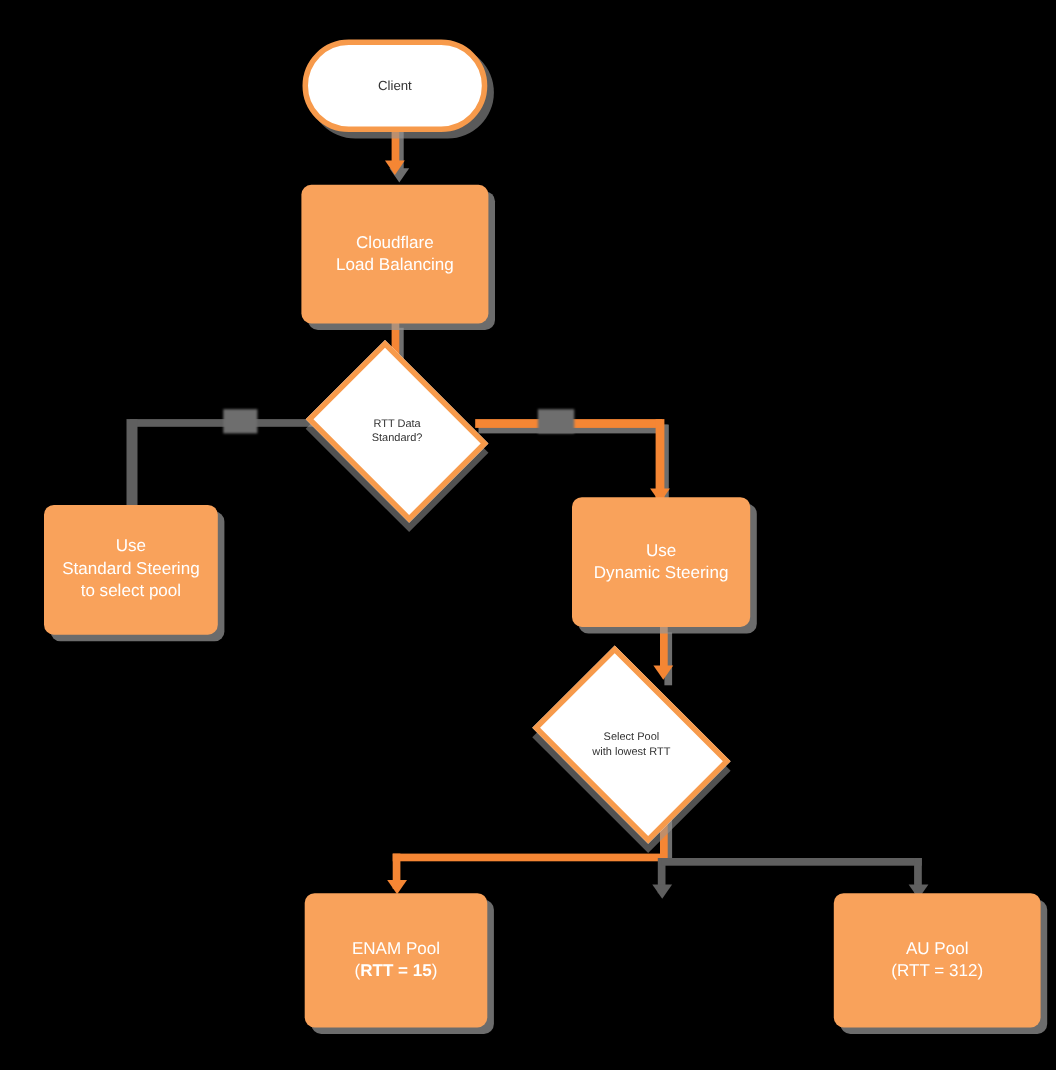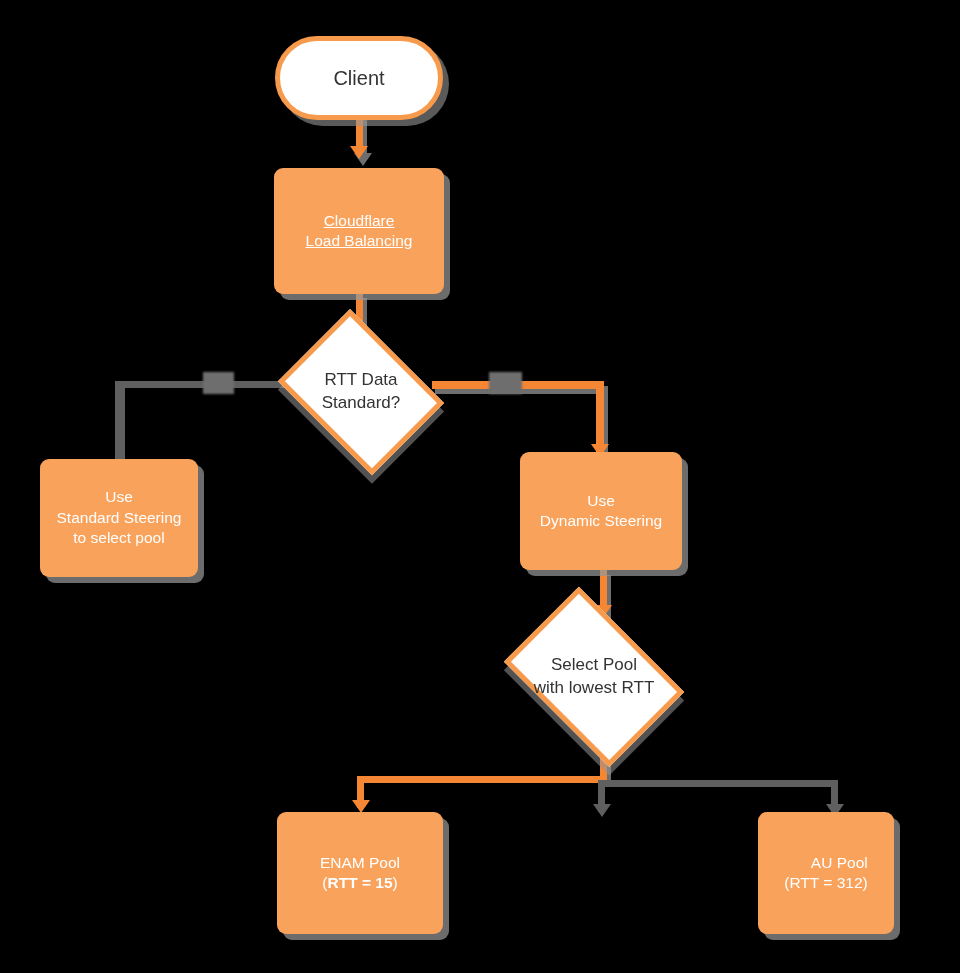--- a/index.html
+++ b/index.html
@@ -36,21 +36,21 @@
     line-height: 1.32;
     box-shadow: 6px 6px 0 0 rgba(150,150,150,0.72);
   }
 
   
   .stadium {
     background: #FFFFFF;
     border: 5px solid #F79A4B;
     border-radius: 999px;
     color: #333333;
-    font-size: 20px;
+    font-size: 12px;
     box-shadow: 6px 6px 0 0 rgba(150,150,150,0.6);
   }
 
   
   .diamond {
     background: transparent;
   }
   .diamond .dia-shape {
     position: absolute;
     left: 50%;
@@ -59,21 +59,21 @@
     height: 74%;
     transform: translate(-50%,-50%) rotate(45deg);
     background: #FFFFFF;
     border: 5px solid #F79A4B;
     box-shadow: 6px 6px 0 0 rgba(150,150,150,0.55);
   }
   .diamond .dia-label {
     position: relative;
     z-index: 2;
     color: #333333;
-    font-size: 17px;
+    font-size: 10px;
     line-height: 1.34;
     white-space: nowrap;
   }
 
   .line2 { display: block; }
   .bold  { font-weight: bold; }
 
   
   .seg {
     position: absolute;
@@ -152,21 +152,21 @@
   <div class="arrow down gray" style="left:593px; top:804px;"></div>
 
   <div class="seg gray" style="left:601px; top:780px; width:237px; height:7px;"></div>
   <div class="seg gray" style="left:831px; top:780px; width:7px; height:32px;"></div>
   <div class="arrow down gray" style="left:826px; top:804px;"></div>
 
   <div class="node stadium" style="left:275px; top:36px; width:168px; height:84px;">
     <span>Client</span>
   </div>
 
-  <div class="node box" style="left:274px; top:168px; width:170px; height:126px;text-decoration:underline;">
+  <div class="node box" style="left:274px; top:168px; width:170px; height:126px;">
     <div>
       <span class="line2">Cloudflare</span>
       <span class="line2">Load Balancing</span>
     </div>
   </div>
 
   <div class="node diamond" style="left:278px; top:330px; width:166px; height:124px;">
     <div class="dia-shape"></div>
     <div class="dia-label">
       <span class="line2">RTT Data</span>
@@ -182,36 +182,36 @@
     </div>
   </div>
 
   <div class="node box" style="left:520px; top:452px; width:162px; height:118px;">
     <div>
       <span class="line2">Use</span>
       <span class="line2">Dynamic Steering</span>
     </div>
   </div>
 
-  <div class="node diamond" style="left:500px; top:612px; width:188px; height:130px;">
+  <div class="node diamond" style="left:480px; top:612px; width:188px; height:130px;">
     <div class="dia-shape"></div>
     <div class="dia-label">
       <span class="line2">Select Pool</span>
       <span class="line2">with lowest RTT</span>
     </div>
   </div>
 
   <div class="node box" style="left:277px; top:812px; width:166px; height:122px;justify-content:center;">
     <div>
       <span class="line2">ENAM Pool</span>
       <span class="line2"><span>(</span><span class="bold">RTT = 15</span><span>)</span></span>
     </div>
   </div>
 
 
-  <div class="node box" style="left:758px; top:812px; width:136px; height:122px;text-align:right;">
+  <div class="node box" style="left:758px; top:812px; width:188px; height:122px;">
     <div>
       <span class="line2">AU Pool</span>
       <span class="line2"><span>(</span><span>RTT = 312</span><span>)</span></span>
     </div>
   </div>
 
 </div>
 
 </body></html>

